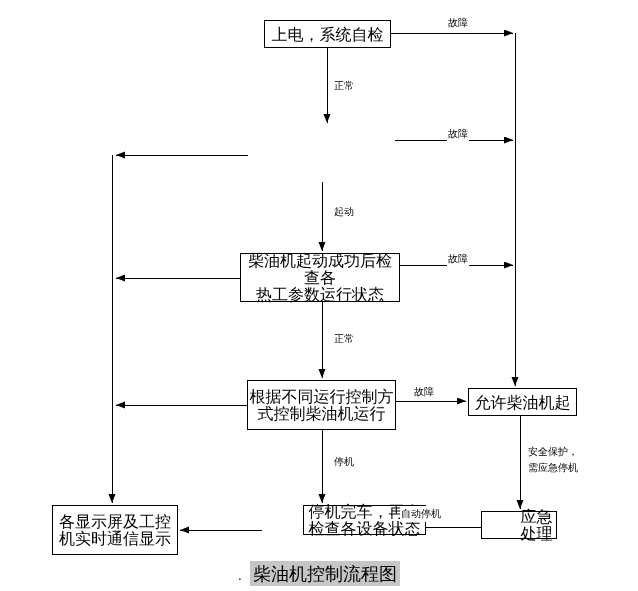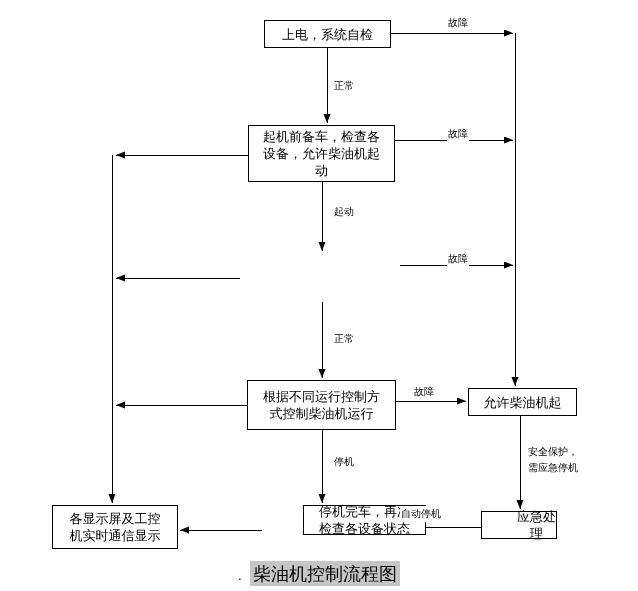--- a/index.html
+++ b/index.html
@@ -20,21 +20,21 @@
   .arrows line { stroke: #000000; stroke-width: 1; shape-rendering: crispEdges; }
   .node {
     position: absolute;
     box-sizing: border-box;
     border: 1px solid #000000;
     background: #ffffff;
     display: flex;
     align-items: center;
     justify-content: center;
     text-align: center;
-    font-size: 13px;
+    font-size: 16px;
     line-height: 17px;
     white-space: pre-line;
   }
   .edge-label {
     position: absolute;
     font-size: 10px;
     line-height: 16px;
     white-space: pre-line;
     background: #ffffff;
     padding: 0 1px;
@@ -82,36 +82,35 @@
     <line x1="262" y1="530" x2="180" y2="530" marker-end="url(#arr)"></line>
 
     <line x1="112" y1="155" x2="112" y2="503" marker-end="url(#arr)"></line>
     <line x1="248" y1="155" x2="116" y2="155" marker-end="url(#arr)"></line>
     <line x1="240" y1="278" x2="116" y2="278" marker-end="url(#arr)"></line>
     <line x1="247" y1="405" x2="116" y2="405" marker-end="url(#arr)"></line>
   </svg>
 
   <div class="node" style="left:264px; top:20px;  width:127px; height:28px;">上电，系统自检</div>
 
-  <div class="node" style="left:248px; top:125px; width:147px; height:57px;">起机前备车，检查各
-设备，允许柴油机起
-动</div>
 
+  <div class="node" style="left:240px; top:253px; width:160px; height:49px;">柴油机起动成功后检查各
+热工参数运行状态</div>
 
   <div class="node" style="left:247px; top:380px; width:149px; height:50px;">根据不同运行控制方
 式控制柴油机运行</div>
 
   <div class="node" style="left:262px; top:505px; width:123px; height:30px;margin-left:41px;">停机完车，再次
 检查各设备状态</div>
 
   <div class="node" style="left:468px; top:388px; width:109px; height:28px;">允许柴油机起</div>
 
   <div class="node" style="left:481px; top:511px; width:76px;  height:28px;padding-left:35px;">应急处理</div>
 
-  <div class="node" style="left:52px;  top:505px; width:126px; height:44px;">各显示屏及工控
+  <div class="node" style="left:52px;  top:505px; width:126px; height:50px;">各显示屏及工控
 机实时通信显示</div>
 
   <span class="edge-label" style="left:333px; top:78px;">正常</span>
   <span class="edge-label" style="left:333px; top:204px;">起动</span>
   <span class="edge-label" style="left:333px; top:331px;">正常</span>
   <span class="edge-label" style="left:333px; top:454px;">停机</span>
 
   <span class="edge-label" style="left:447px; top:15px;">故障</span>
   <span class="edge-label" style="left:447px; top:126px;">故障</span>
   <span class="edge-label" style="left:447px; top:251px;">故障</span>

